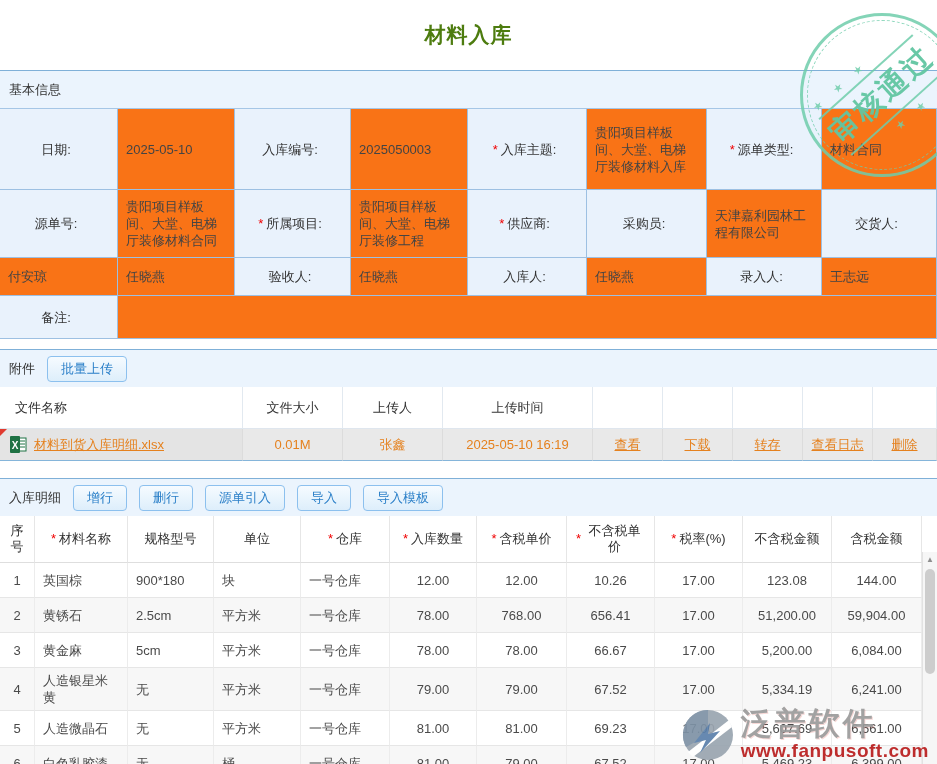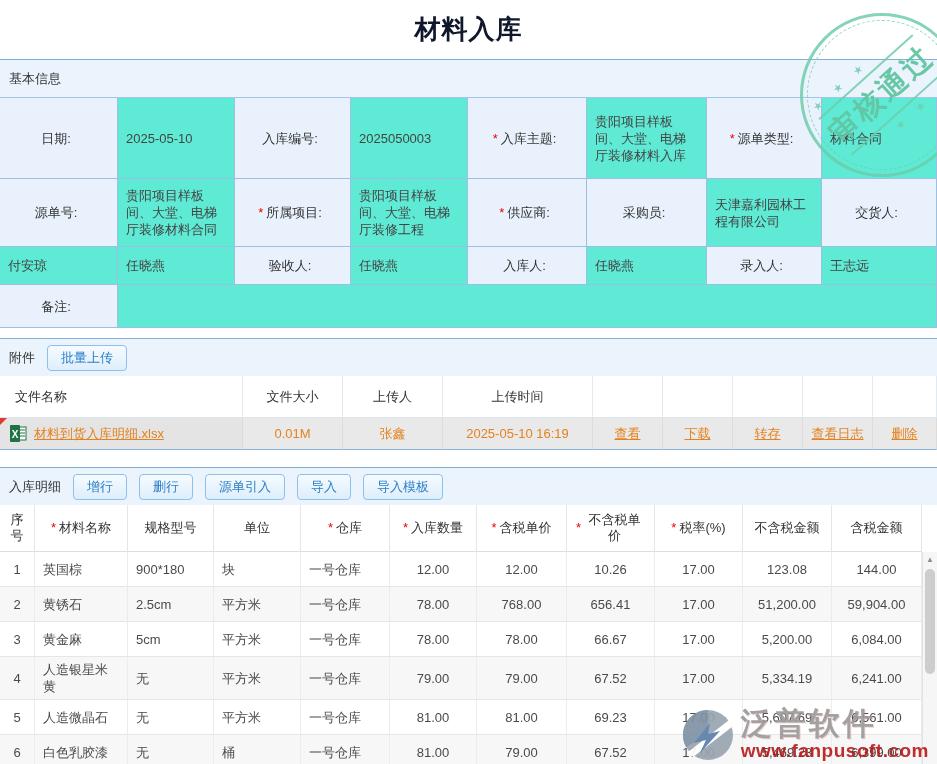--- a/index.html
+++ b/index.html
@@ -8,23 +8,23 @@
     position: relative;
     width: 937px; height: 764px;
     overflow: hidden;
     background: #fff;
     font-family: "Liberation Sans", "DejaVu Sans", sans-serif;
     font-size: 13px;
     color: #333;
   }
   
   .page-title {
-    height: 59px;
+    height: 70px;
     display: flex; align-items: center; justify-content: center;
-    font-size: 26px; font-weight: bold; color: #0f172a;
+    font-size: 21px; font-weight: bold; color: #4d7c0f;
     letter-spacing: 1px;
   }
   
   .section-bar {
     background: #ebf4fd;
     border-top: 1px solid #7fb0d8;
     height: 38px;
     display: flex; align-items: center;
     padding-left: 9px;
     gap: 12px;
@@ -52,21 +52,21 @@
     line-height: 17px;
     overflow: hidden;
   }
   .bi-label {
     background: #e9f2fc;
     display: flex; align-items: center; justify-content: center;
     text-align: right;
     padding: 2px 7px 2px 2px;
   }
   .bi-value {
-    background: #5eead4;
+    background: #f97316;
     display: flex; align-items: center;
     padding: 1px 8px;
     color: #444;
   }
   .bi-remark-value { grid-column: 2 / -1; }
   .req { color: #f00000; margin-right: 3px; font-weight: normal; }
   .gap { height: 10px; background: #fff; }
   .gap2 { height: 17px; background: #fff; }
   
   .att-grid {

